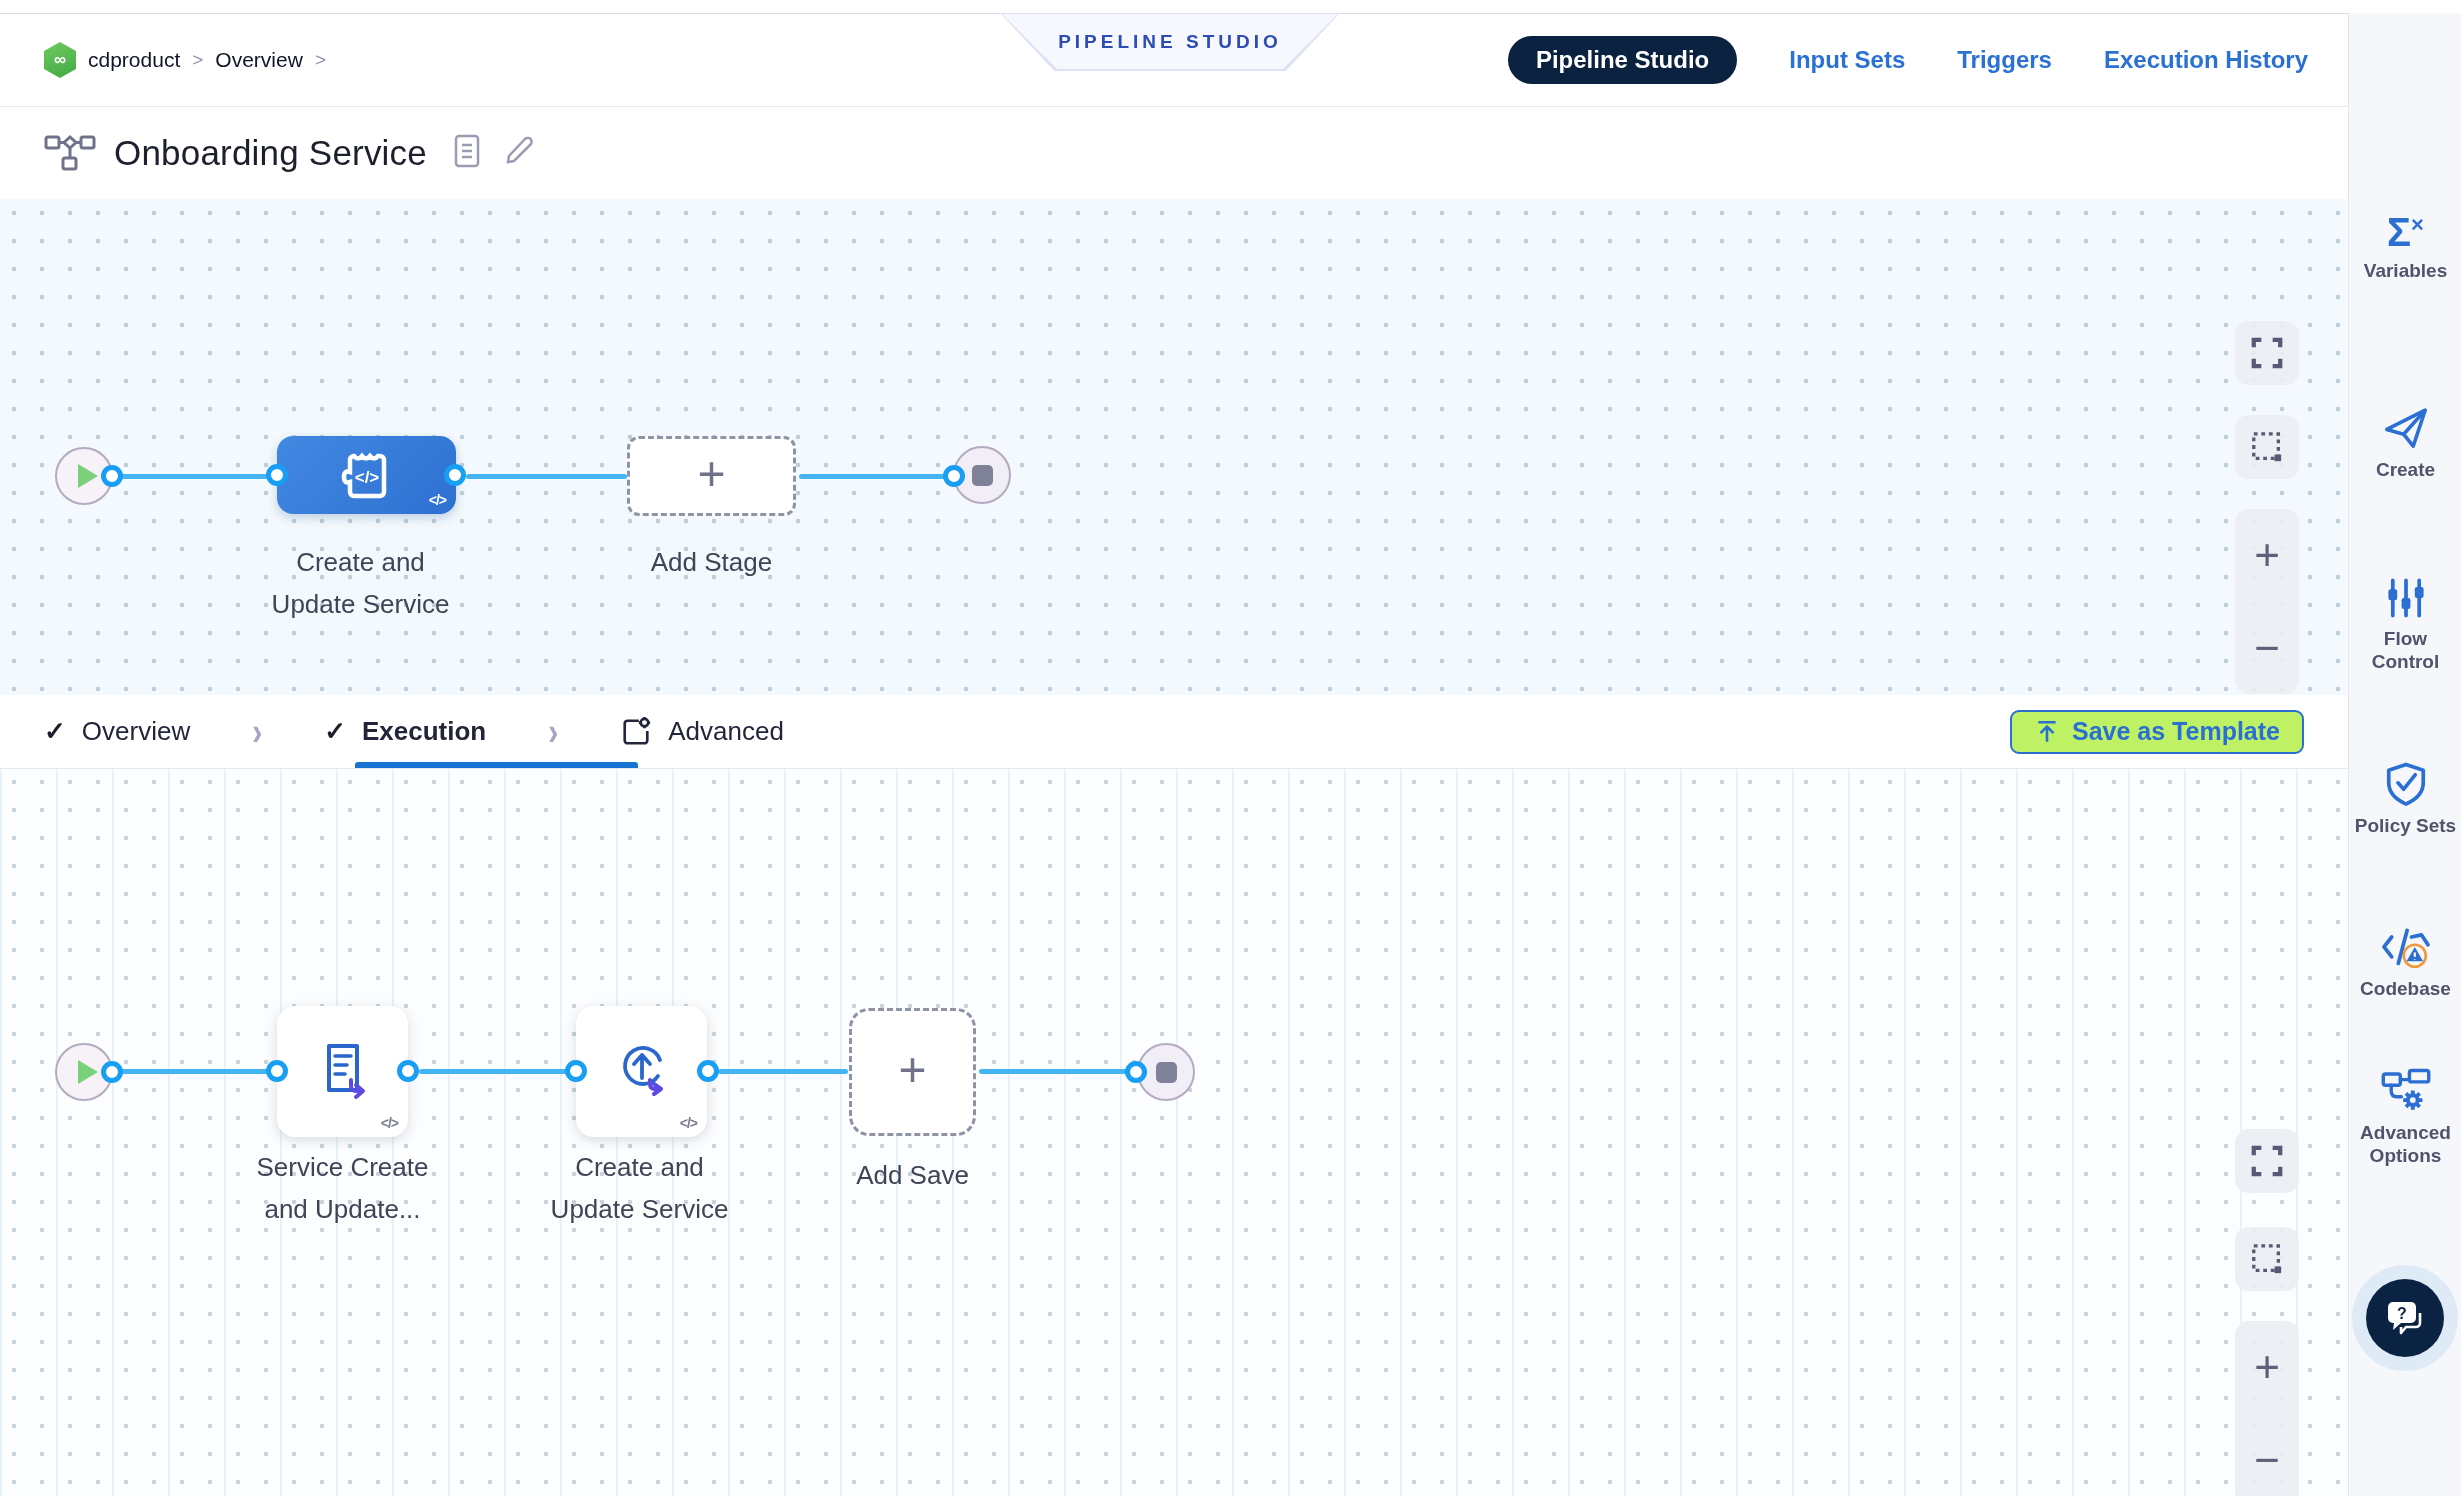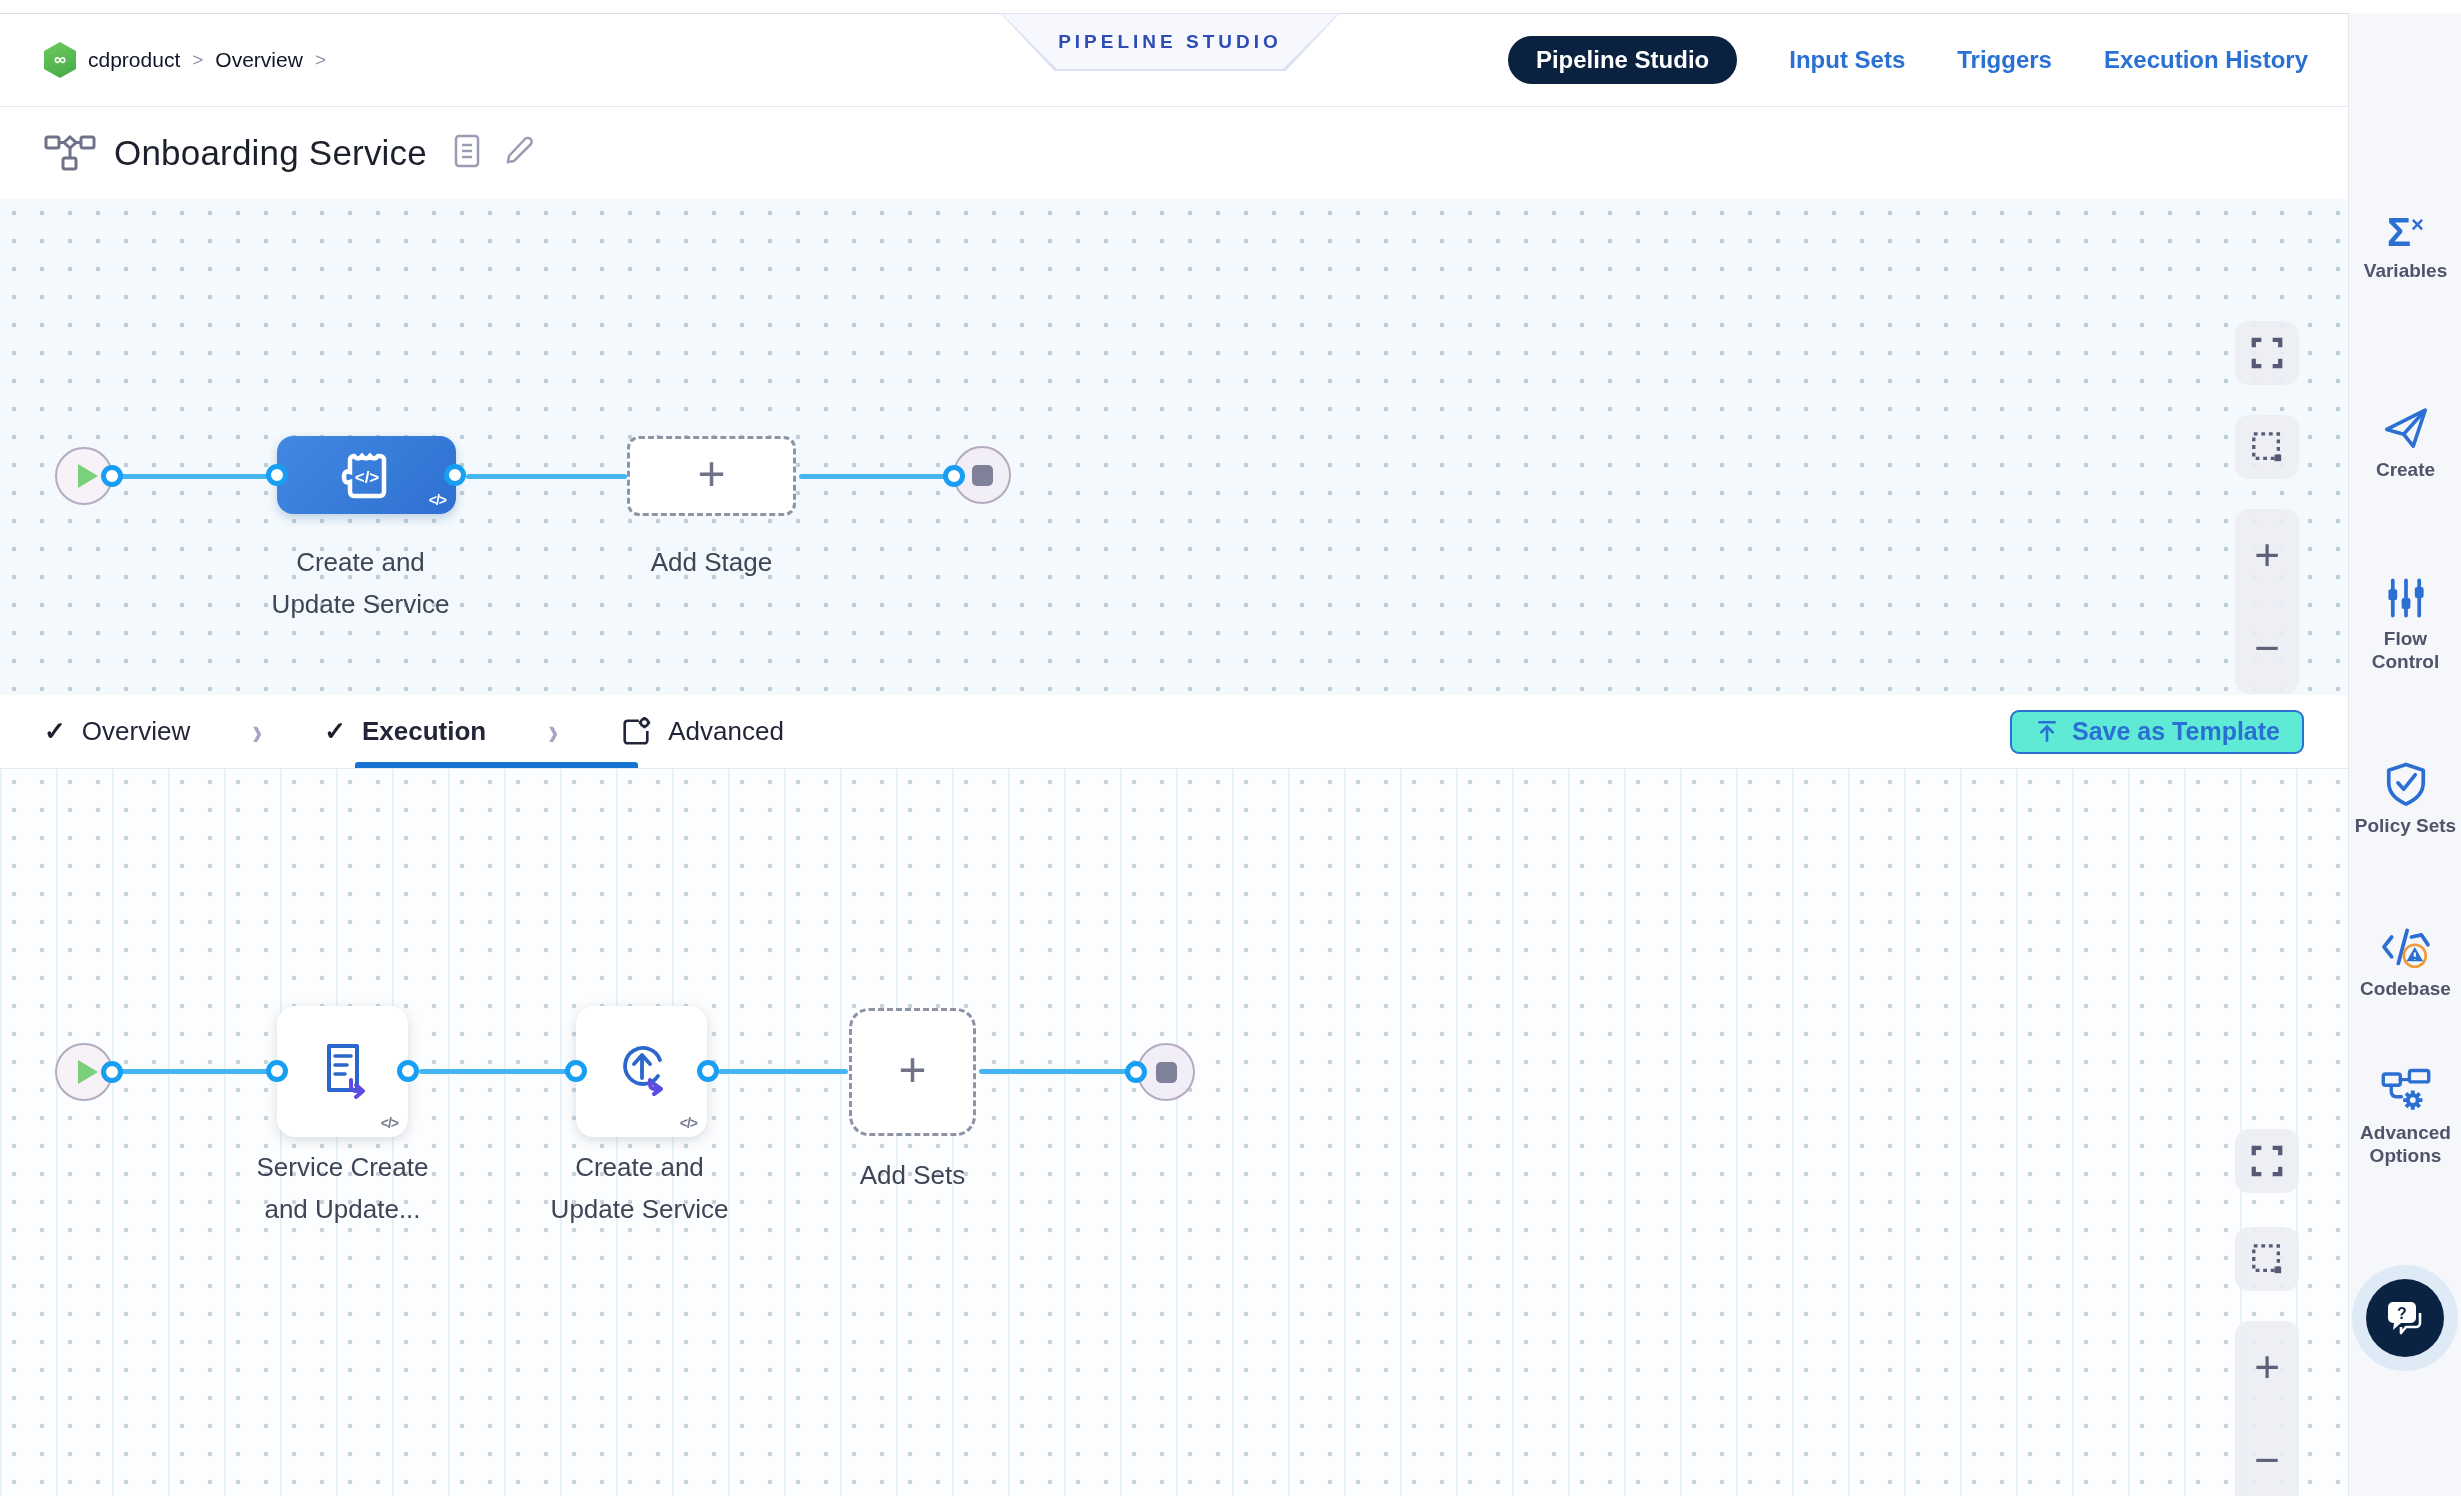--- a/index.html
+++ b/index.html
@@ -120,21 +120,21 @@
     background:#fff; border-bottom:1px solid #e5e8f0; display:flex;
     align-items:center; padding:0 44px; z-index:2; }
   .ptab { display:flex; align-items:center; gap:16px; font-size:26px; color:#23263a; }
   .ptab .chk { font-size:26px; font-weight:bold; color:#1c1f2b; }
   .ptab.active { font-weight:bold; }
   .ptab-sep { color:#a3a6c4; font-size:30px; margin:0 62px; font-weight:bold;
     transform:scaleY(1.3); }
   .exec-underline { position:absolute; left:355px; bottom:0; width:283px; height:6px;
     background:#1673d1; border-radius:3px 3px 0 0; }
   .btn-template { margin-left:auto; height:44px; border:2px solid #2a6fd3;
-    border-radius:9px; background:#5eead4; color:#2a6fd3; font-size:25px; font-weight:bold;
+    border-radius:9px; background:#bef264; color:#2a6fd3; font-size:25px; font-weight:bold;
     display:flex; align-items:center; gap:12px; padding:0 22px; }
 
   
   .sidebar { position:absolute; top:13px; left:2348px; width:113px; height:1484px;
     background:#f5f7fa; border-left:1px solid #e3e6ee; z-index:4; }
   .sb-item { position:absolute; left:0; width:113px; display:flex;
     flex-direction:column; align-items:center; cursor:pointer; }
   .sb-label { margin-top:8px; font-size:19px; font-weight:bold; color:#50536a;
     text-align:center; line-height:1.2; width:103px; }
   .chat-fab { position:absolute; left:17px; top:1266px; width:78px; height:78px;
@@ -332,21 +332,21 @@
   </div>
 
   <div class="node-label" style="left:218px;top:378px;width:249px;">
     <div>Service Create</div>
     <div>and Update...</div>
   </div>
   <div class="node-label" style="left:515px;top:378px;width:249px;">
     <div>Create and</div>
     <div>Update Service</div>
   </div>
-  <div class="node-label" style="left:813px;top:386px;width:199px;">Add Sets</div>
+  <div class="node-label" style="left:813px;top:386px;width:199px;">Add Save</div>
 
   <div class="ctl-btn" style="left:2235px;top:361px;">
     <svg width="34" height="34" viewBox="0 0 36 36" fill="none" stroke="#565a74" stroke-width="4.5">
       <path d="M4 12 V4 H12 M24 4 H32 V12 M32 24 V32 H24 M12 32 H4 V24"></path>
     </svg>
   </div>
   <div class="ctl-btn" style="left:2235px;top:459px;">
     <svg width="34" height="34" viewBox="0 0 36 36" fill="none" stroke="#565a74" stroke-width="3.5" stroke-dasharray="4 4">
       <rect x="4" y="4" width="26" height="26"></rect>
       <rect x="26" y="26" width="7" height="7" fill="#565a74" stroke="none"></rect>

